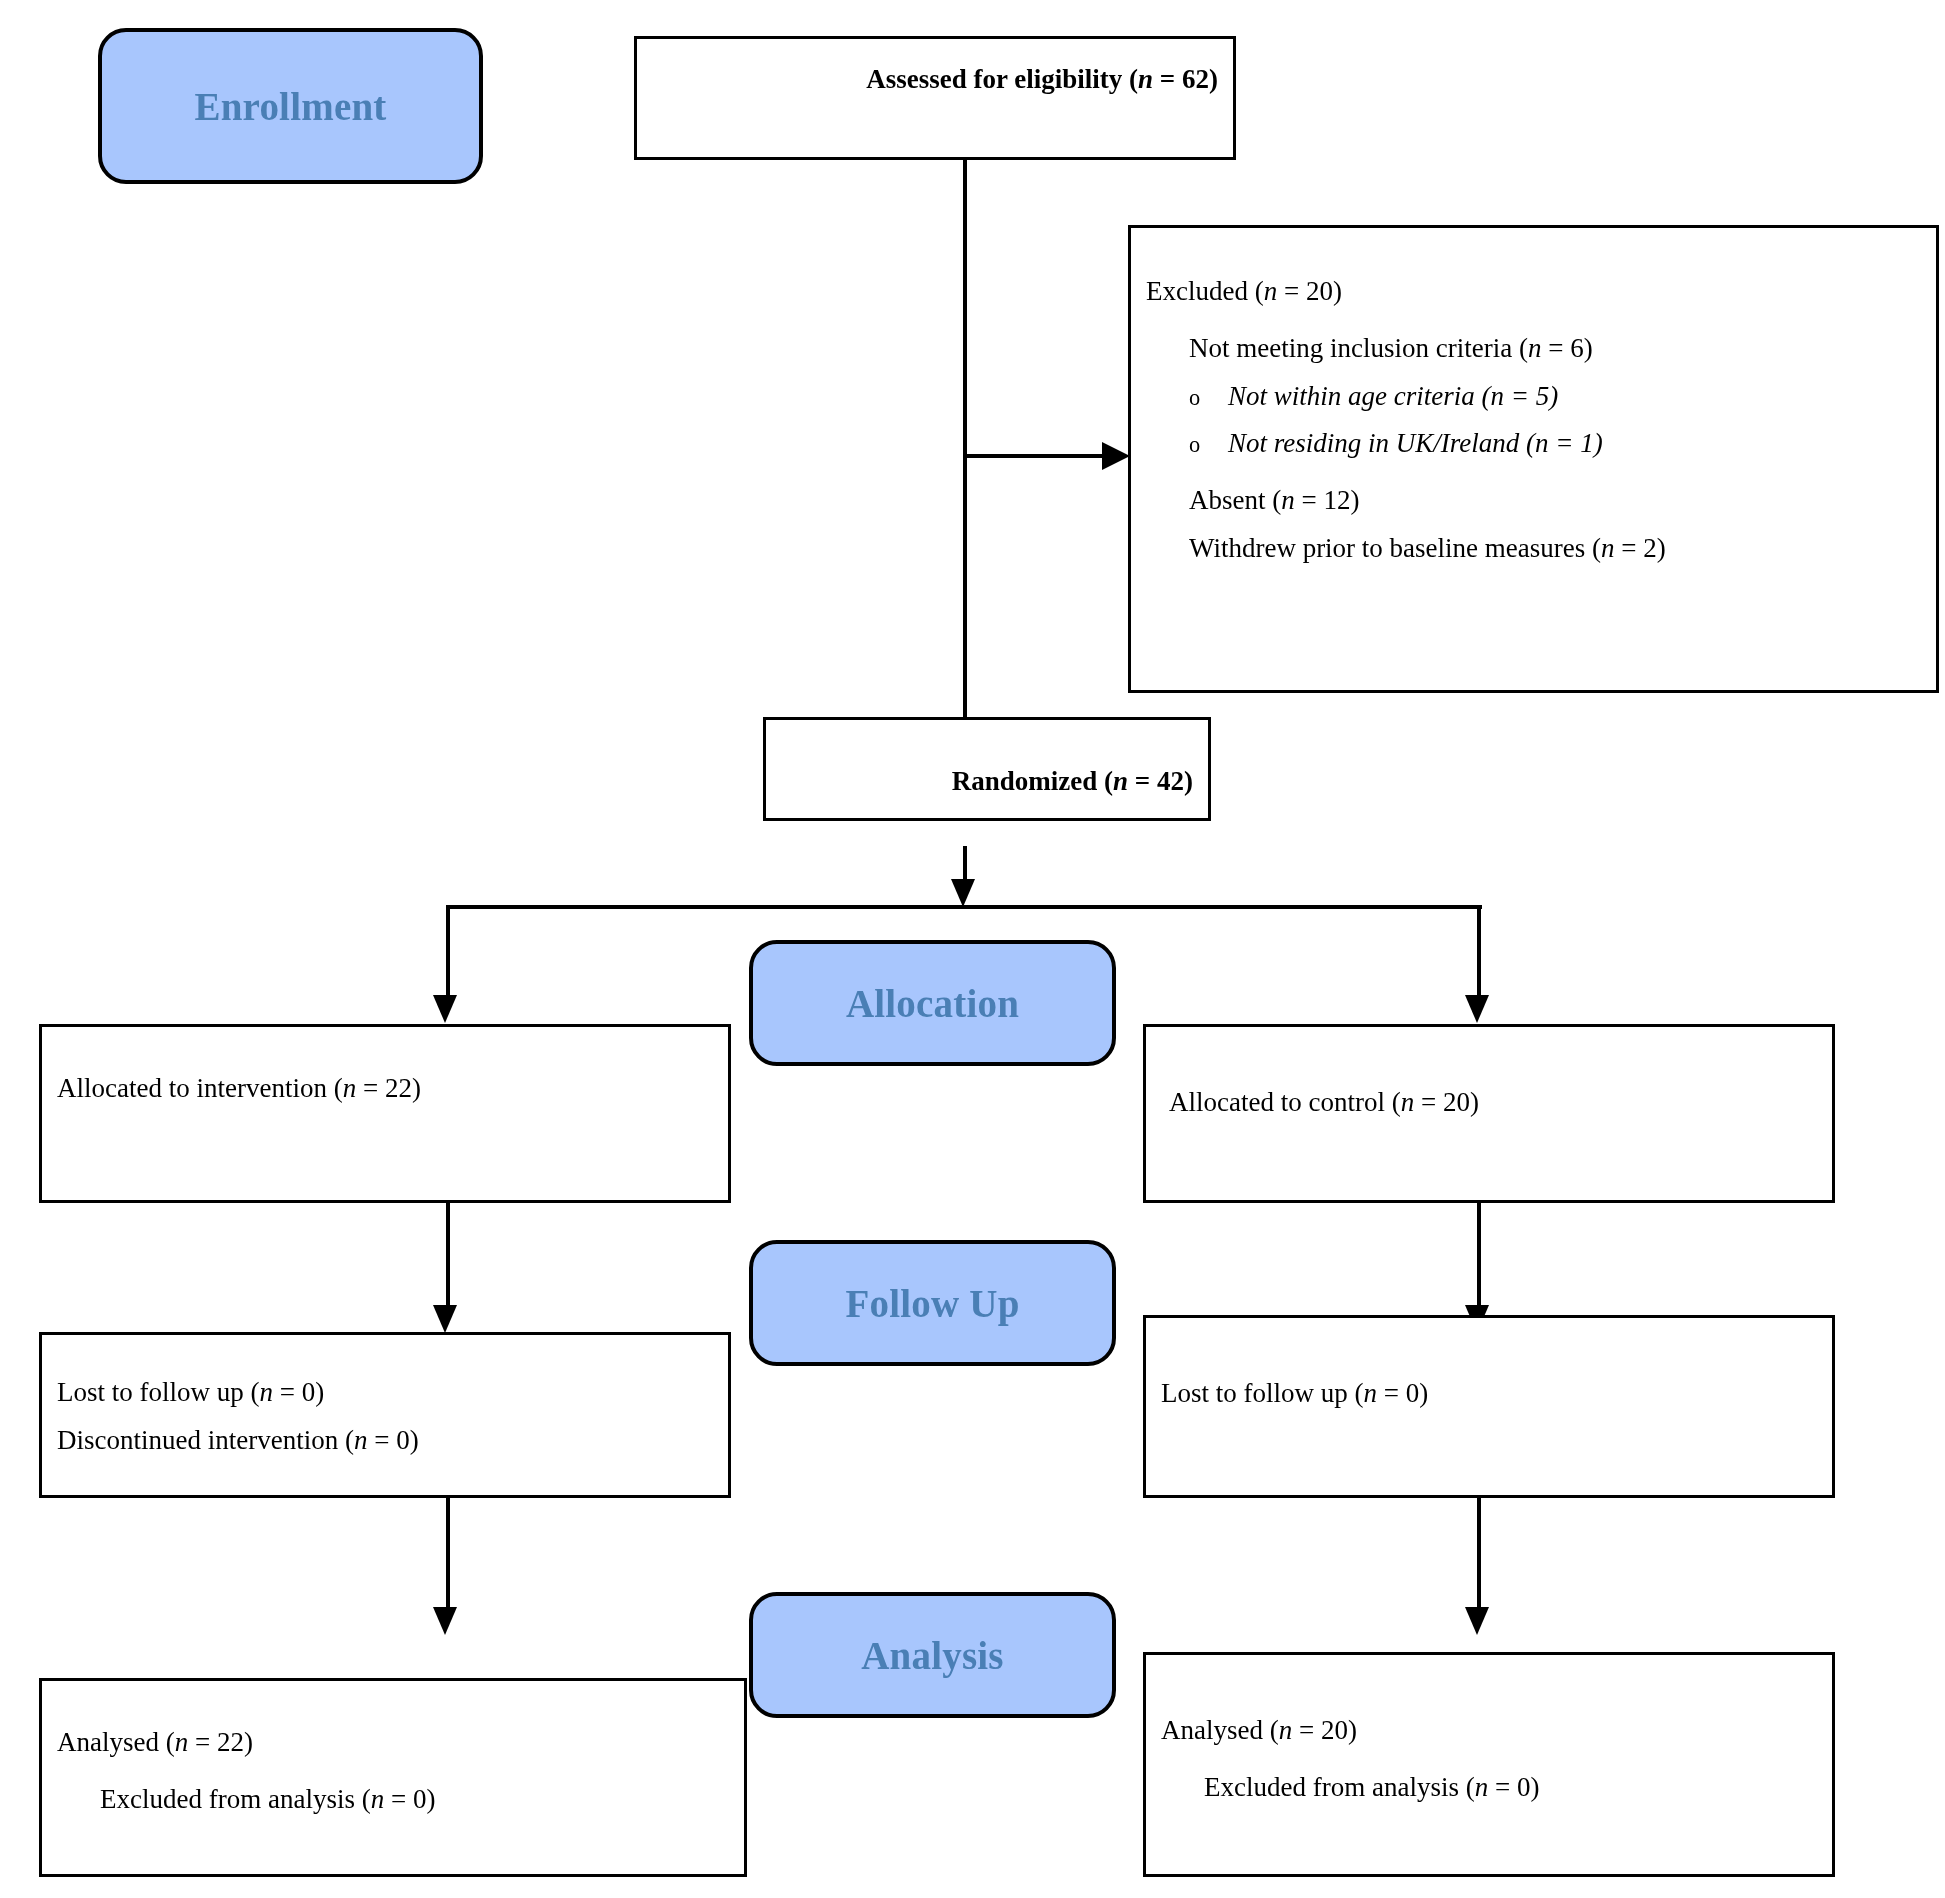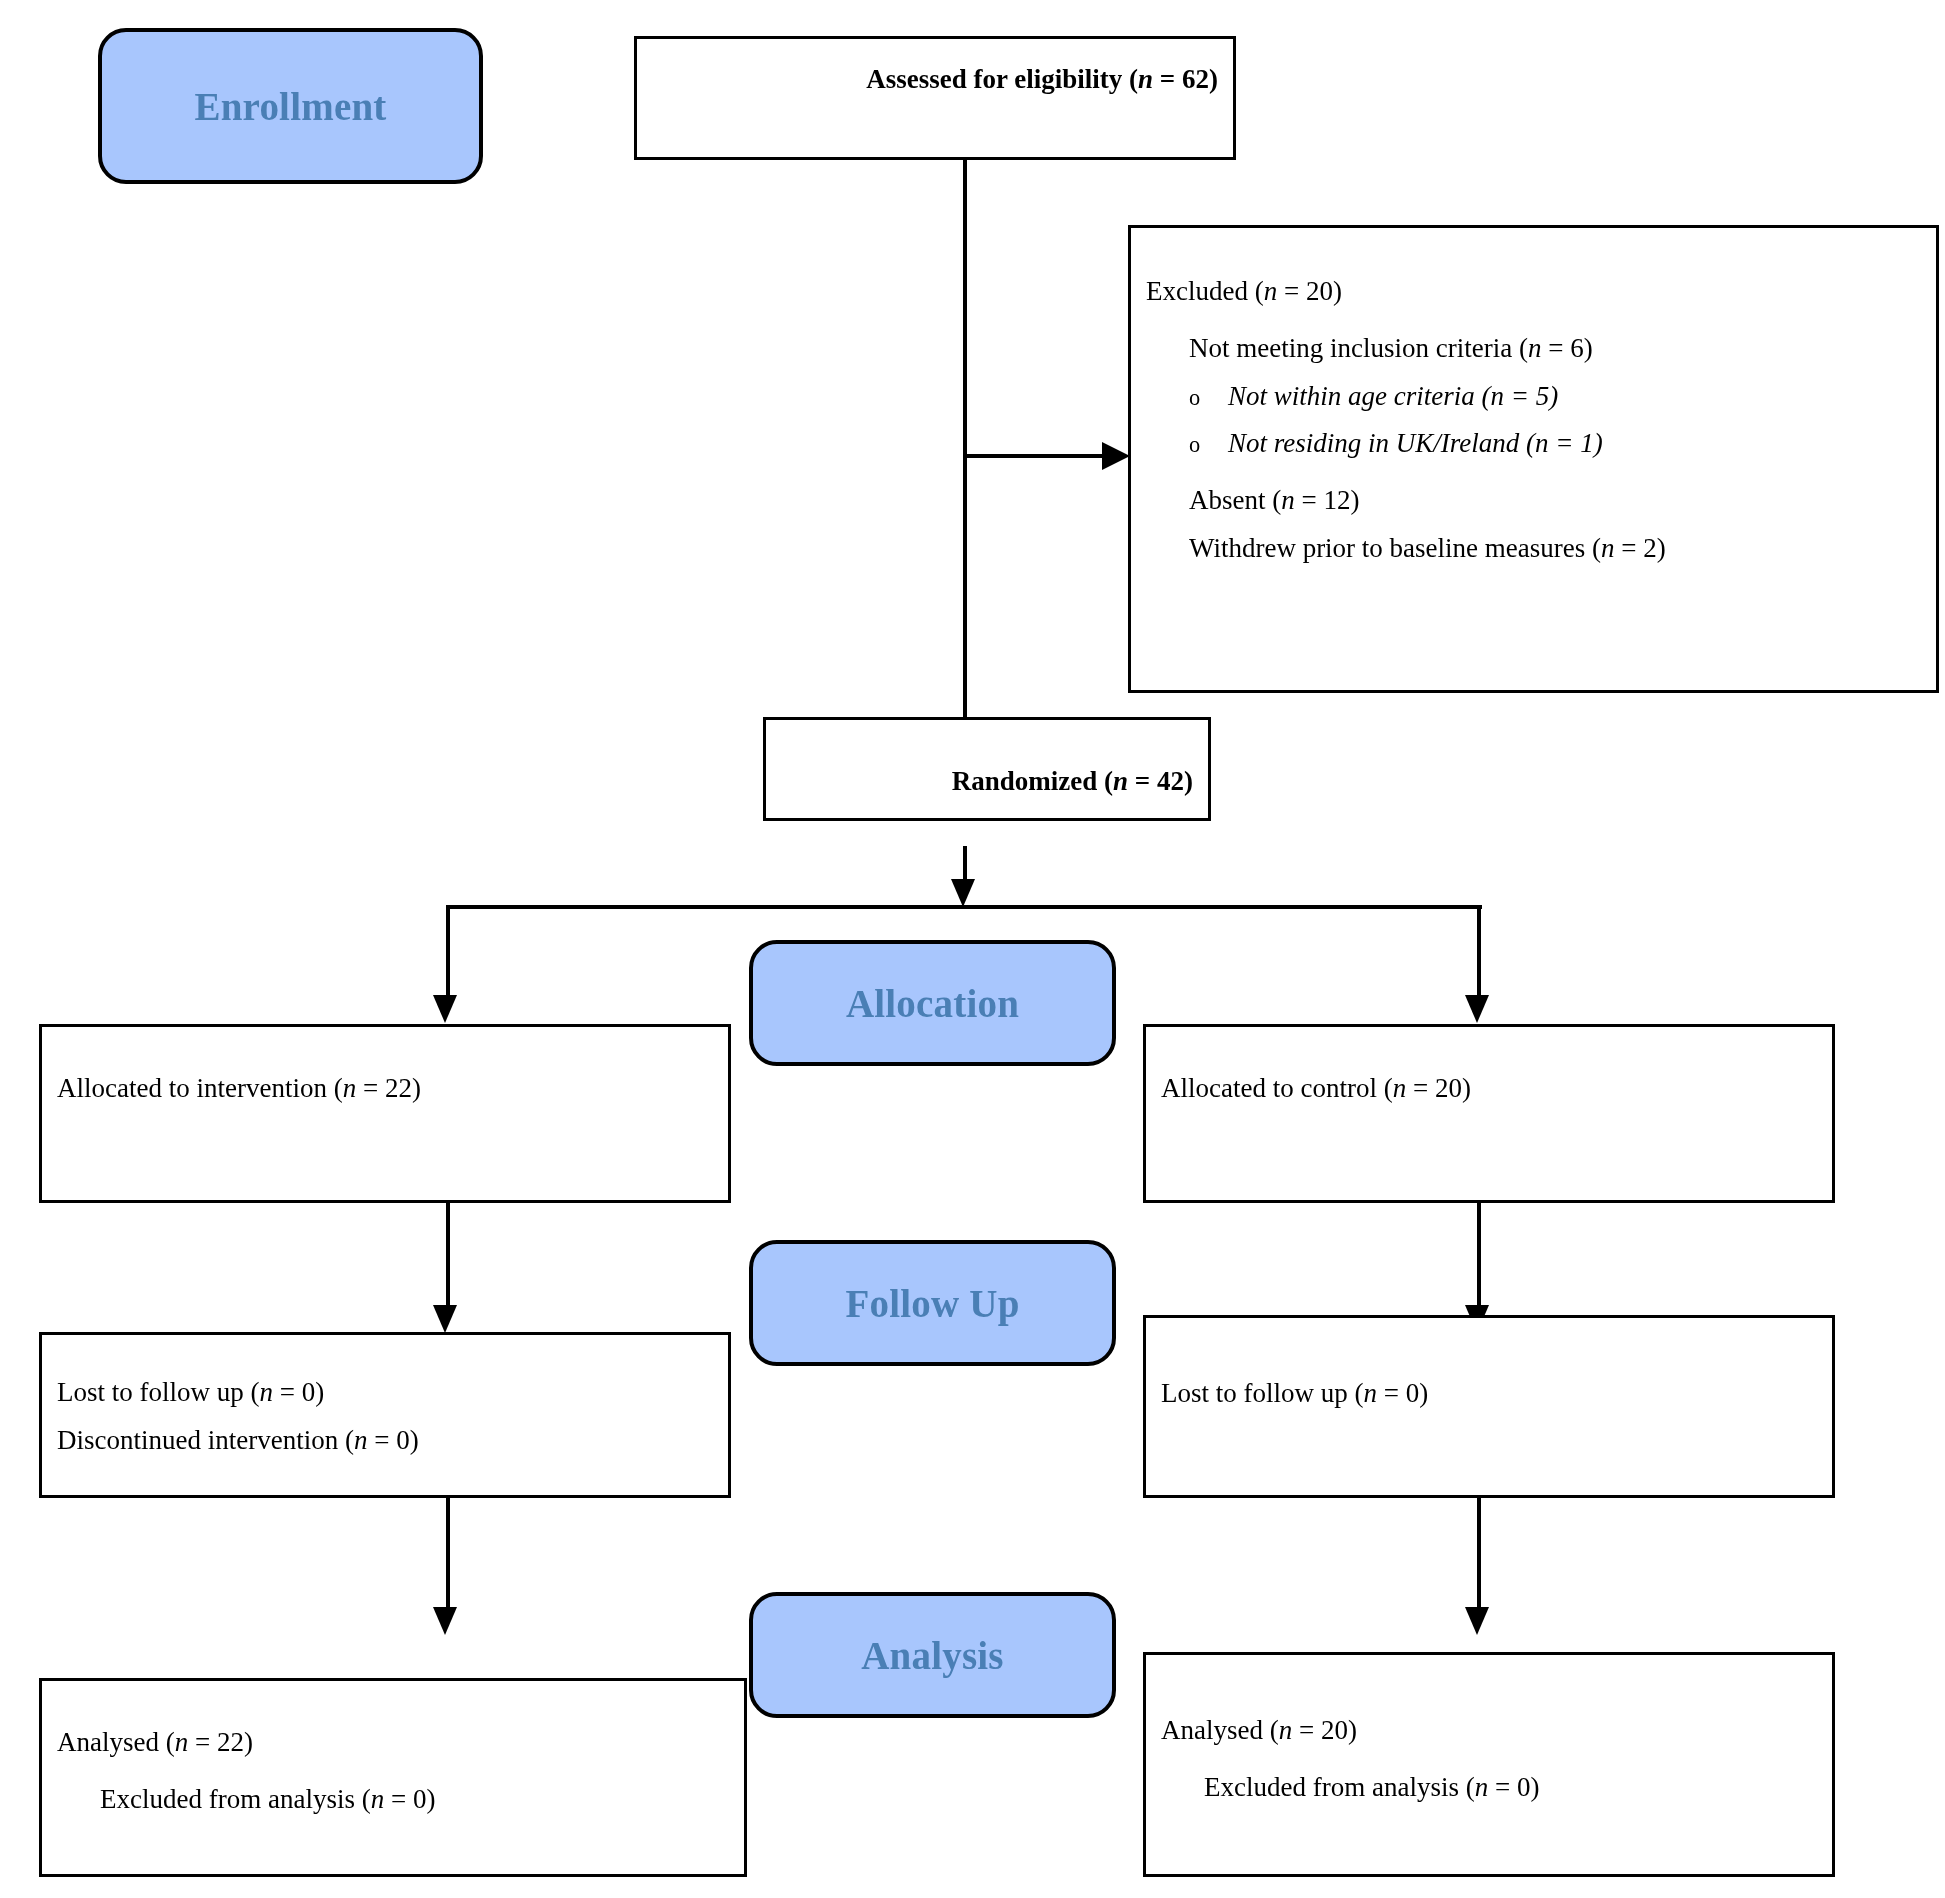--- a/index.html
+++ b/index.html
@@ -170,21 +170,21 @@
   </div>
 
   <div class="flow-box" style="left:39px; top:1024px; width:692px; height:179px;">
     <div class="box-inner" style="top:43px;">
       <div class="box-line">Allocated to intervention (<i>n</i> = 22)</div>
       <div class="spacer-md"></div>
     </div>
   </div>
 
   <div class="flow-box" style="left:1143px; top:1024px; width:692px; height:179px;">
-    <div class="box-inner" style="top:43px;">
+    <div class="box-inner" style="top:57px;margin-left:8px;">
       <div class="box-line">Allocated to control (<i>n</i> = 20)</div>
     </div>
   </div>
 
   <div class="vline" style="left:446px; top:1203px; height:112px;"></div>
   <div class="arrow-down" style="left:433px; top:1305px;"></div>
   <div class="vline" style="left:1477px; top:1203px; height:112px;"></div>
   <div class="arrow-down" style="left:1465px; top:1305px;"></div>
 
   <div class="stage-badge" style="left:749px; top:1240px; width:367px; height:126px;">

